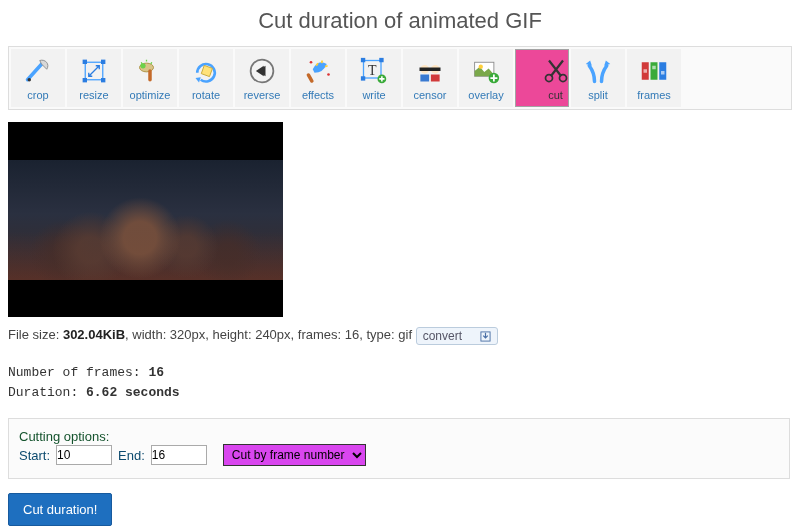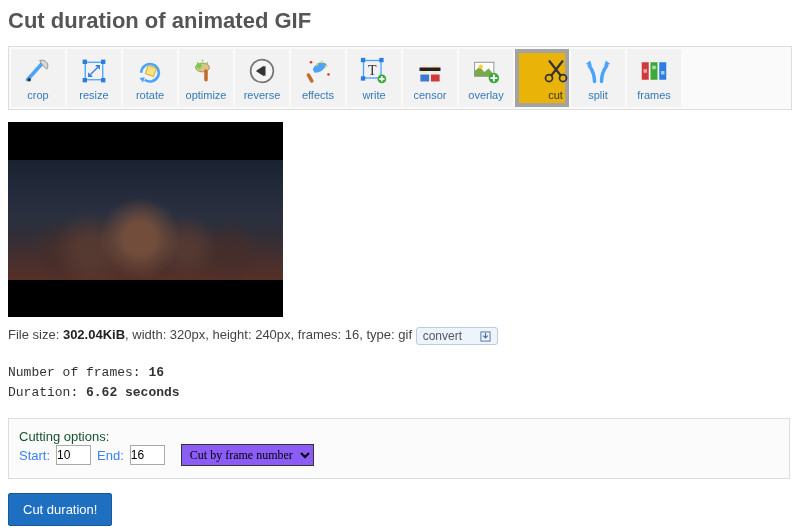--- a/index.html
+++ b/index.html
@@ -7,23 +7,24 @@
     margin: 0;
     padding: 8px 8px 20px 8px;
     font-family: Arial, Helvetica, sans-serif;
     font-size: 13px;
     color: #333;
     background: #fff;
     width: 800px;
   }
   h1 {
     font-size: 22px;
-    font-weight: 700;
+    font-weight: 400;
     color: #555;
     margin: 0 0 12px 0;
+    text-align: center;
   }
   .toolbar {
     display: flex;
     gap: 2px;
     border: 1px solid #ddd;
     padding: 2px;
     background: #fafafa;
     margin-bottom: 12px;
   }
   .tool {
@@ -33,22 +34,22 @@
     justify-content: center;
     width: 54px;
     height: 58px;
     background: #f2f2f2;
     cursor: pointer;
     font-size: 11px;
     color: #337ab7;
     gap: 3px;
   }
   .tool.active {
-    background: #eab308;
-    border: 4px solid #a3a3a3;
+    background: #ec4899;
+    border: 1px solid #a3a3a3;
     color: #333;
     padding-left: 27px;
   }
   .tool.save-tool { color: #2a7a2a; }
   .tool .ticon {
     width: 30px;
     height: 30px;
     display: flex;
     align-items: center;
     justify-content: center;
@@ -93,36 +94,35 @@
   .stats { margin-bottom: 16px; line-height: 1.5; font-family: Liberation Mono, monospace; }
   .panel {
     border: 1px solid #ddd;
     background: #fbfbfb;
     padding: 10px 10px 12px 10px;
     margin-bottom: 14px;
     max-width: 782px;
   }
   .panel-title { color: #14532d; }
   .row { display: flex; align-items: center; gap: 6px; }
-  .row label { color: #3b82f6; }
+  .row label { color: #0c4a6e; }
   .row input[type="text"] {
-    width: 35px;
+    width: 56px;
     height: 20px;
     border: 1px solid #aaa;
     padding: 1px 0;
     font-size: 12px;
   }
   .row select {
     height: 22px;
     border: 1px solid #333;
-    background: #8b5cf6;
+    background: #d946ef;
     font-size: 12px;
     padding: 1px 4px;
     margin-left: 10px;
-    font-family: Liberation Serif, serif;
   }
   .primary-btn {
     background: #1e6fbf;
     color: #fff;
     border: 1px solid #175a9e;
     padding: 8px 14px;
     font-size: 13px;
     cursor: pointer;
     border-radius: 2px;
   }
@@ -154,37 +154,37 @@
           <rect x="3" y="24" width="5" height="5" fill="#2b7de1"></rect>
           <rect x="24" y="24" width="5" height="5" fill="#2b7de1"></rect>
           <path d="M10 22 L22 10 M18 10h4v4 M14 22h-4v-4" stroke="#2b7de1" stroke-width="1.5" fill="none"></path>
         </svg>
       </div>
       <span>resize</span>
     </div>
     <div class="tool">
       <div class="ticon">
         <svg width="28" height="28" viewBox="0 0 32 32">
-          <path d="M6 18a10 10 0 1 1 4 8" fill="none" stroke="#4aa3ff" stroke-width="3"></path>
-          <path d="M4 24l6-1-2 6z" fill="#4aa3ff"></path>
-          <rect x="12" y="11" width="10" height="10" fill="#ffe27a" stroke="#c8a93a" transform="rotate(20 17 16)"></rect>
-        </svg>
-      </div>
-      <span>rotate</span>
-    </div>
-    <div class="tool">
-      <div class="ticon">
-        <svg width="28" height="28" viewBox="0 0 32 32">
           <ellipse cx="12" cy="12" rx="8" ry="5" fill="#d8c488" stroke="#a88b3a"></ellipse>
           <rect x="14" y="14" width="4" height="14" rx="2" fill="#c46a2a"></rect>
           <circle cx="8" cy="10" r="3" fill="#6bd24a"></circle>
           <path d="M6 6l1 2M18 6l-1 2M12 3v2" stroke="#6bd24a" stroke-width="1.5"></path>
         </svg>
       </div>
       <span>optimize</span>
+    </div>
+    <div class="tool">
+      <div class="ticon">
+        <svg width="28" height="28" viewBox="0 0 32 32">
+          <path d="M6 18a10 10 0 1 1 4 8" fill="none" stroke="#4aa3ff" stroke-width="3"></path>
+          <path d="M4 24l6-1-2 6z" fill="#4aa3ff"></path>
+          <rect x="12" y="11" width="10" height="10" fill="#ffe27a" stroke="#c8a93a" transform="rotate(20 17 16)"></rect>
+        </svg>
+      </div>
+      <span>rotate</span>
     </div>
     <div class="tool">
       <div class="ticon">
         <svg width="28" height="28" viewBox="0 0 32 32">
           <circle cx="16" cy="16" r="13" fill="#f4f4f4" stroke="#777" stroke-width="2"></circle>
           <path d="M20 10 L11 16 L20 22 Z" fill="#333"></path>
           <path d="M13 10 L4 16 L13 22 Z" fill="#333" transform="translate(5 0)"></path>
         </svg>
       </div>
       <span>reverse</span>

